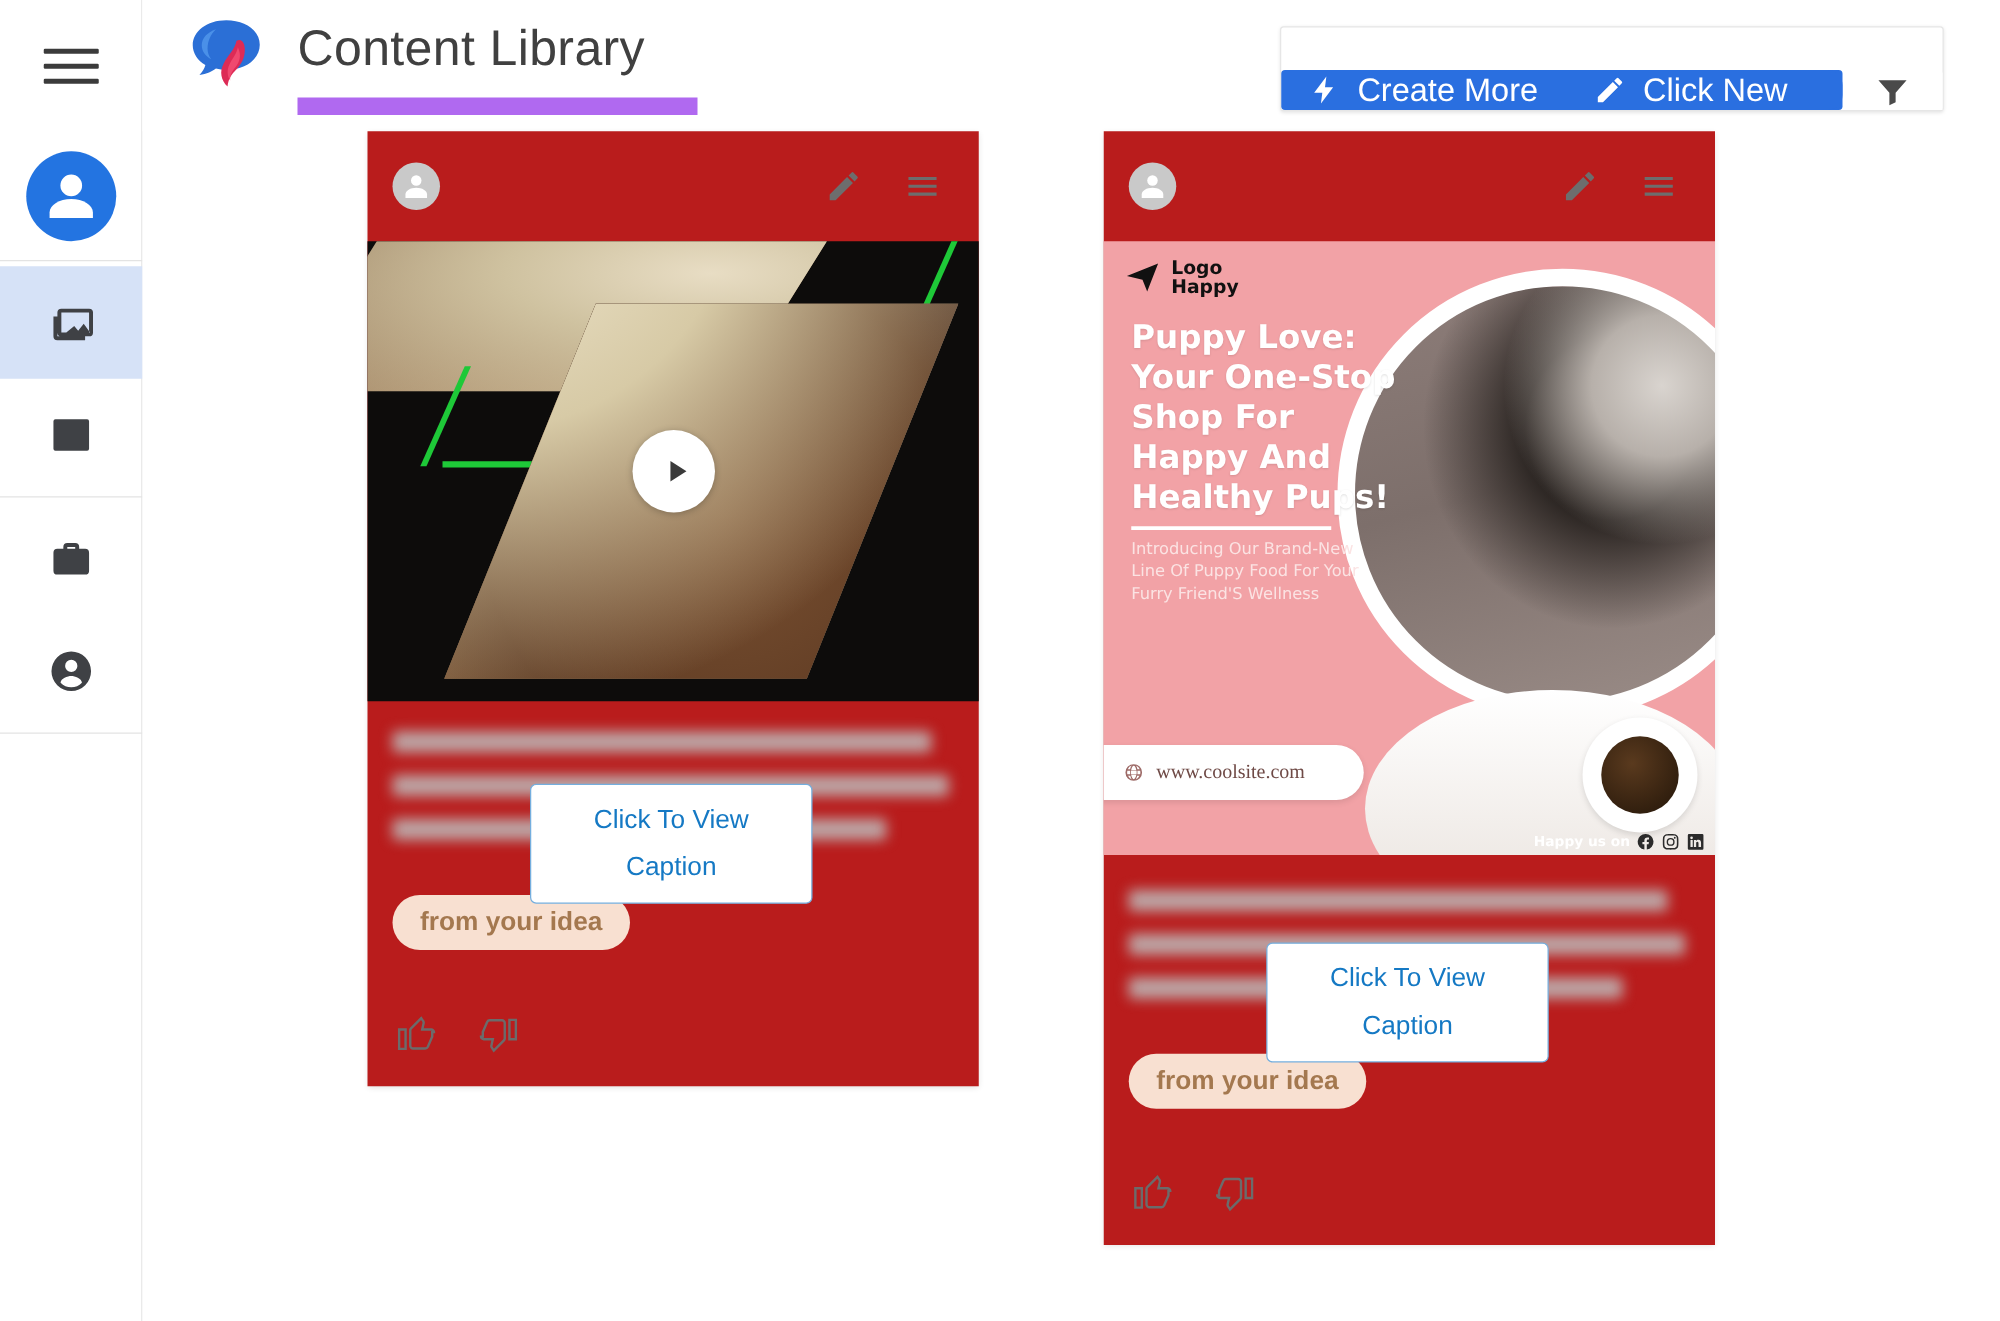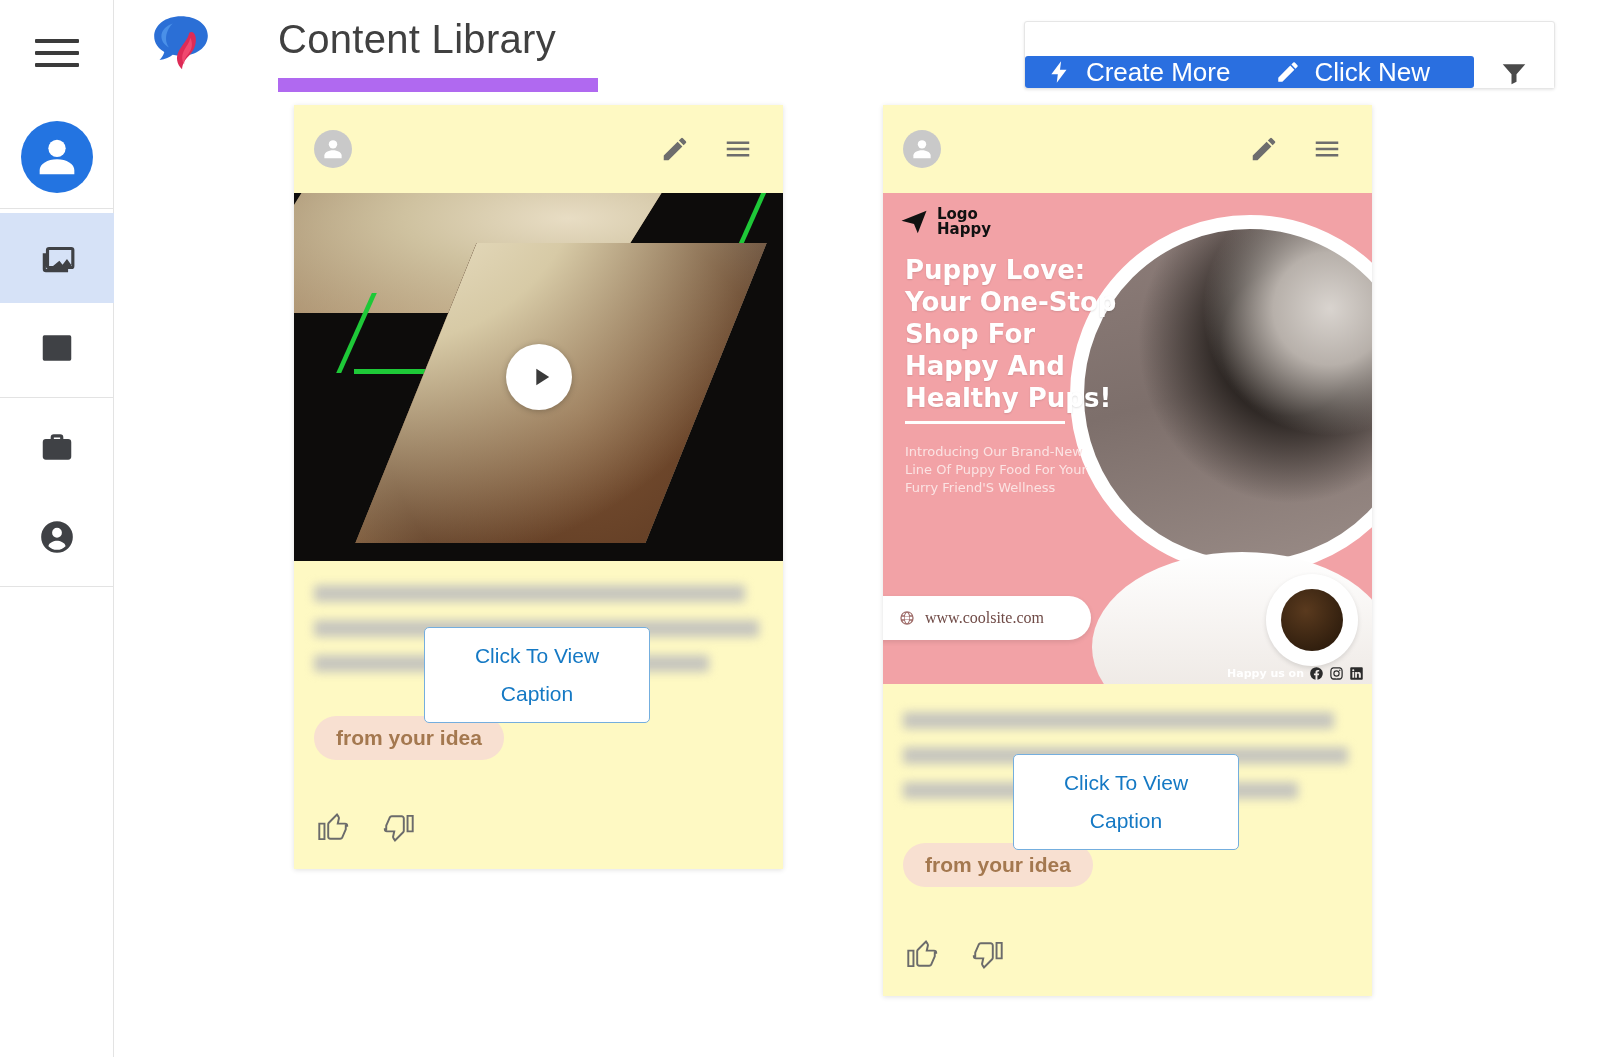--- a/index.html
+++ b/index.html
@@ -49,21 +49,21 @@
   
   .main { flex: 1; position: relative; height: 1057px; background: #ffffff; }
 
   .topbar {
     position: relative;
     height: 105px;
     display: flex; align-items: flex-start;
     padding: 0 0 0 34px;
     background: #ffffff;
   }
-  .brand { display: flex; align-items: flex-start; padding-top: 10px; gap: 40px; }
+  .brand { display: flex; align-items: flex-start; padding-top: 10px; }
   .brand-logo { width: 66px; height: 66px; flex: 0 0 66px; }
   .title-block { margin-left: 24px; }
   .page-title {
     font-size: 40px; color: #404040; letter-spacing: .3px;
     line-height: 58px; white-space: nowrap; font-weight: 400;
   }
   .title-underline { height: 14px; background: #b069f0; margin-top: 10px; width: 320px; }
 
   .top-actions {
     position: absolute; right: 45px; top: 21px;
@@ -95,21 +95,21 @@
 
   
   .grid {
     position: absolute; left: 0; top: 105px;
     width: 1486px; height: 952px;
     padding: 0 0 0 180px;
     display: flex; align-items: flex-start; gap: 100px;
   }
   .card {
     width: 489px;
-    background: #fef9c3;
+    background: #b91c1c;
     box-shadow: 0 1px 5px rgba(0,0,0,.12);
     display: flex; flex-direction: column; justify-content: flex-end;
   }
   .card-head {
     height: 88px; display: flex; align-items: center;
     padding: 0 30px 0 20px; justify-content: space-between;
   }
   .ch-avatar {
     width: 38px; height: 38px; border-radius: 50%;
     background: #c9c9c9; display: flex; align-items: center; justify-content: center;
@@ -166,21 +166,21 @@
   .ad-logo { position: absolute; left: 14px; top: 14px; display: flex; align-items: center; gap: 6px; z-index: 4; }
   .ad-logo svg { width: 34px; height: 30px; fill: #111111; }
   .ad-logo .lt { font-size: 15px; line-height: 15px; color: #111111; font-weight: 700; }
   .ad-headline {
     position: absolute; left: 22px; top: 61px; z-index: 4;
     color: #ffffff; font-size: 26px; line-height: 32px; font-weight: 700;
     text-shadow: 0 1px 2px rgba(0,0,0,.12); max-width: 215px;
   }
   .ad-rule { position: absolute; left: 22px; top: 228px; width: 160px; height: 3px; background: #ffffff; z-index: 4; }
   .ad-sub {
-    position: absolute; left: 22px; top: 250px; z-index: 4;
+    position: absolute; left: 22px; top: 238px; z-index: 4;
     color: #fbe3e3; font-size: 13px; line-height: 18px; max-width: 190px;
   }
   .ad-photo {
     position: absolute; right: -58px; top: 22px;
     width: 360px; height: 360px; border-radius: 50%;
     background:
       radial-gradient(circle at 74% 24%, #d9d4cf 0%, #b7b0aa 16%, transparent 36%),
       radial-gradient(ellipse at 62% 34%, #3a332f 0%, #2b2522 24%, transparent 52%),
       linear-gradient(165deg,#8d7d79 0%, #7d6f6b 46%, #9b8d88 100%);
     border: 14px solid #ffffff;

